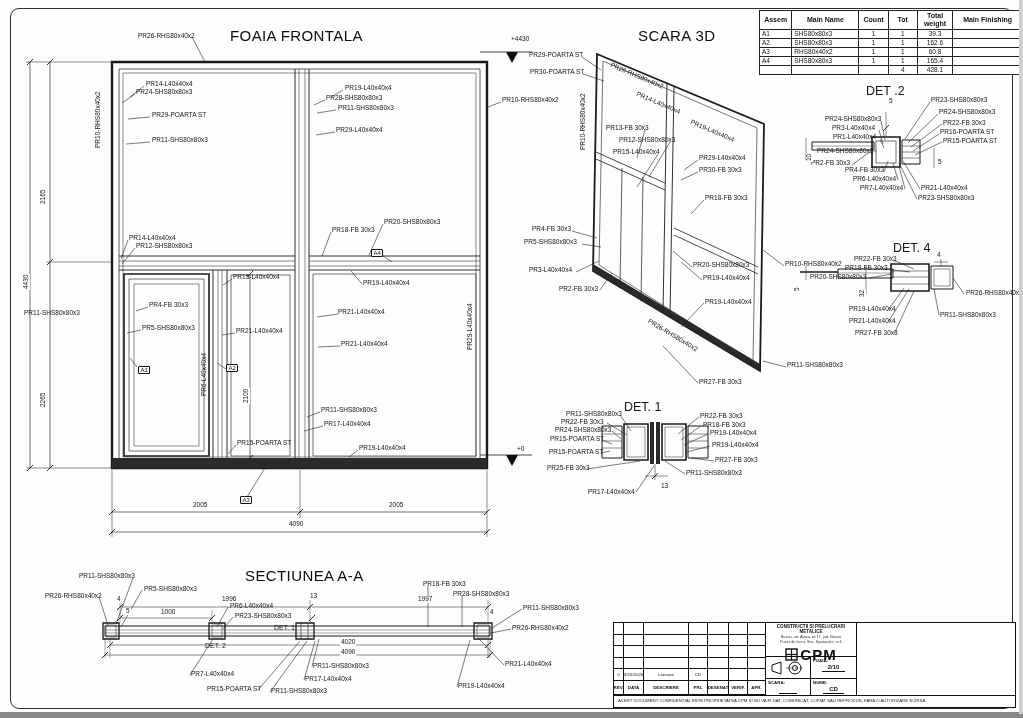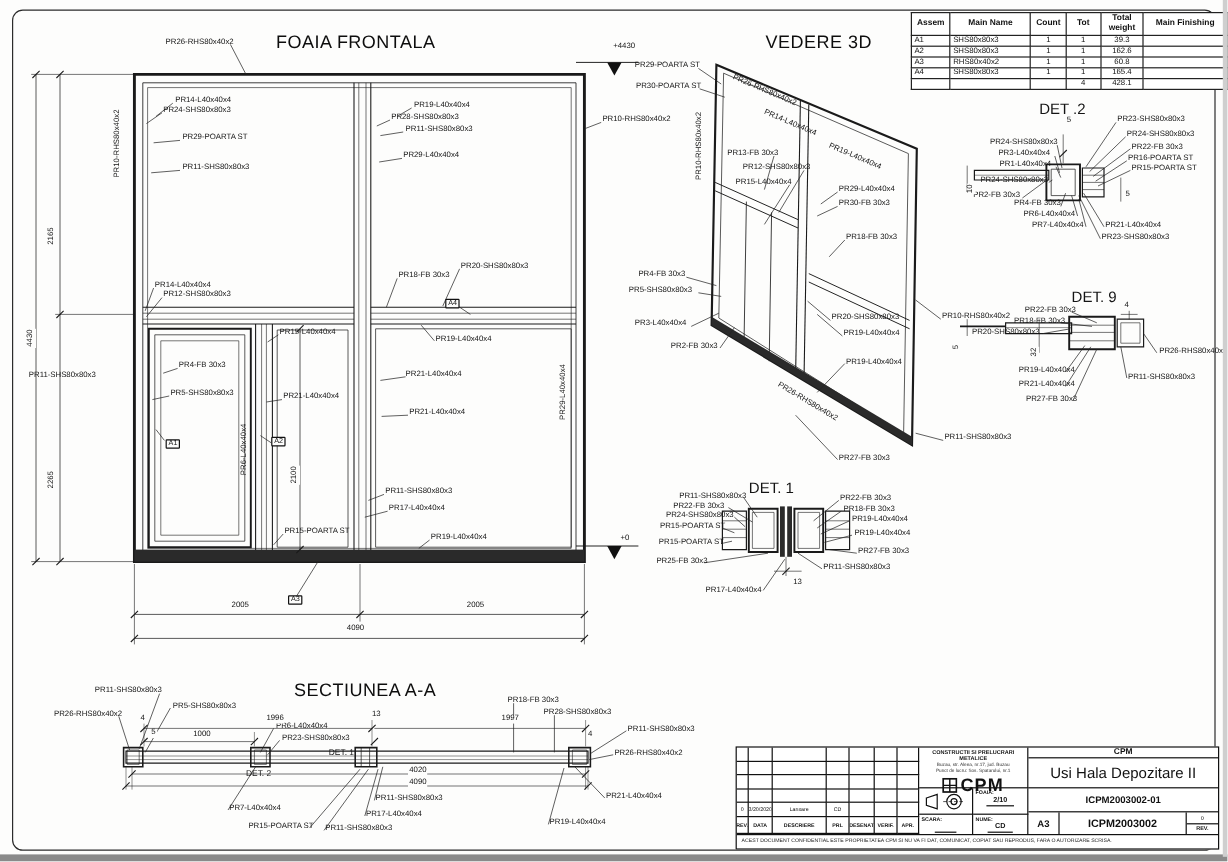--- a/index.html
+++ b/index.html
@@ -333,21 +333,21 @@
     <span class="lbl dim" style="left: 40px; top: 408px; transform: rotate(-90deg);">2265</span>
     <span class="lbl dim" style="left: 192px; top: 502px;">2005</span>
     <span class="lbl dim" style="left: 388px; top: 502px;">2005</span>
     <span class="lbl dim" style="left: 288px; top: 521px;">4090</span>
     <span class="lbl dim" style="left: 510px; top: 36px;">+4430</span>
     <span class="lbl dim" style="left: 516px; top: 446px;">+0</span>
     <span class="lbl part" style="left: 321px; top: 407px;">PR11-SHS80x80x3</span>
     <span class="lbl part" style="left: 324px; top: 421px;">PR17-L40x40x4</span>
     <span class="lbl part" style="left: 237px; top: 440px;">PR15-POARTA ST</span>
     <span class="lbl part" style="left: 359px; top: 445px;">PR19-L40x40x4</span>
-    <span class="lbl title" style="left: 638px; top: 28px;">VEDERE 3D</span>
+    <span class="lbl title" style="left: 638px; top: 28px;">SCARA 3D</span>
     <span class="lbl part" style="left: 529px; top: 52px;">PR29-POARTA ST</span>
     <span class="lbl part" style="left: 530px; top: 69px;">PR30-POARTA ST</span>
     <span class="lbl part" style="left: 612px; top: 62px; transform: rotate(23deg);">PR26-RHS80x40x2</span>
     <span class="lbl part" style="left: 638px; top: 91px; transform: rotate(23deg);">PR14-L40x40x4</span>
     <span class="lbl part" style="left: 692px; top: 119px; transform: rotate(23deg);">PR19-L40x40x4</span>
     <span class="lbl part" style="left: 580px; top: 150px; transform: rotate(-90deg);">PR10-RHS80x40x2</span>
     <span class="lbl part" style="left: 606px; top: 125px;">PR13-FB 30x3</span>
     <span class="lbl part" style="left: 619px; top: 137px;">PR12-SHS80x80x3</span>
     <span class="lbl part" style="left: 613px; top: 149px;">PR15-L40x40x4</span>
     <span class="lbl part" style="left: 699px; top: 155px;">PR29-L40x40x4</span>
@@ -376,21 +376,21 @@
     <span class="lbl part" style="left: 817px; top: 148px;">PR24-SHS80x80x3</span>
     <span class="lbl part" style="left: 811px; top: 160px;">PR2-FB 30x3</span>
     <span class="lbl part" style="left: 845px; top: 167px;">PR4-FB 30x3</span>
     <span class="lbl part" style="left: 853px; top: 176px;">PR6-L40x40x4</span>
     <span class="lbl part" style="left: 860px; top: 185px;">PR7-L40x40x4</span>
     <span class="lbl part" style="left: 921px; top: 185px;">PR21-L40x40x4</span>
     <span class="lbl part" style="left: 918px; top: 195px;">PR23-SHS80x80x3</span>
     <span class="lbl dim" style="left: 888px; top: 98px;">5</span>
     <span class="lbl dim" style="left: 806px; top: 162px; transform: rotate(-90deg);">10</span>
     <span class="lbl dim" style="left: 937px; top: 159px;">5</span>
-    <span class="lbl det-title" style="left: 893px; top: 242px;">DET. 9</span>
+    <span class="lbl det-title" style="left: 893px; top: 242px;">DET. 4</span>
     <span class="lbl part" style="left: 854px; top: 256px;">PR22-FB 30x3</span>
     <span class="lbl part" style="left: 845px; top: 265px;">PR18-FB 30x3</span>
     <span class="lbl part" style="left: 810px; top: 274px;">PR20-SHS80x80x3</span>
     <span class="lbl part" style="left: 966px; top: 290px;">PR26-RHS80x40x2</span>
     <span class="lbl part" style="left: 940px; top: 312px;">PR11-SHS80x80x3</span>
     <span class="lbl part" style="left: 849px; top: 306px;">PR19-L40x40x4</span>
     <span class="lbl part" style="left: 849px; top: 318px;">PR21-L40x40x4</span>
     <span class="lbl part" style="left: 855px; top: 330px;">PR27-FB 30x3</span>
     <span class="lbl dim" style="left: 936px; top: 252px;">4</span>
     <span class="lbl dim" style="left: 859px; top: 298px; transform: rotate(-90deg);">32</span>
@@ -572,29 +572,18 @@
   <div class="abs scara">
     <span class="smalllab">SCARA:</span>
     <span class="smallval">&nbsp;&nbsp;&nbsp;&nbsp;</span>
   </div>
 
   <div class="abs nume">
     <span class="smalllab">NUME:</span>
     <span class="smallval">CD</span>
   </div>
 
-  <div class="abs tb-right">
-    <div class="abs tb-cpm">CPM</div>
-    <div class="abs tb-title">Usi Hala Depozitare II</div>
-    <div class="abs tb-code">ICPM2003002-01</div>
-    <div class="abs tb-a3">A3</div>
-    <div class="abs tb-num">ICPM2003002</div>
-    <div class="abs tb-rev">
-      <div class="v">0</div>
-      <div class="l">REV.</div>
-    </div>
-  </div>
 
   <div class="abs confid">ACEST DOCUMENT CONFIDENTIAL ESTE PROPRIETATEA CPM SI NU VA FI DAT, COMUNICAT, COPIAT SAU REPRODUS, FARA O AUTORIZARE SCRISA.</div>
 </div>
 
 <div class="page-edge-bottom"></div>
 <div class="page-edge-right"></div>
 
 </body></html>

